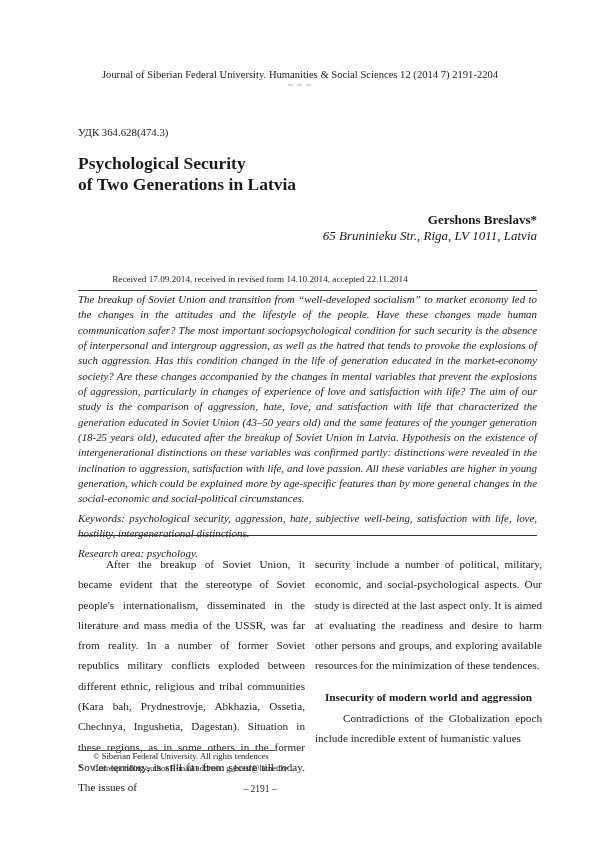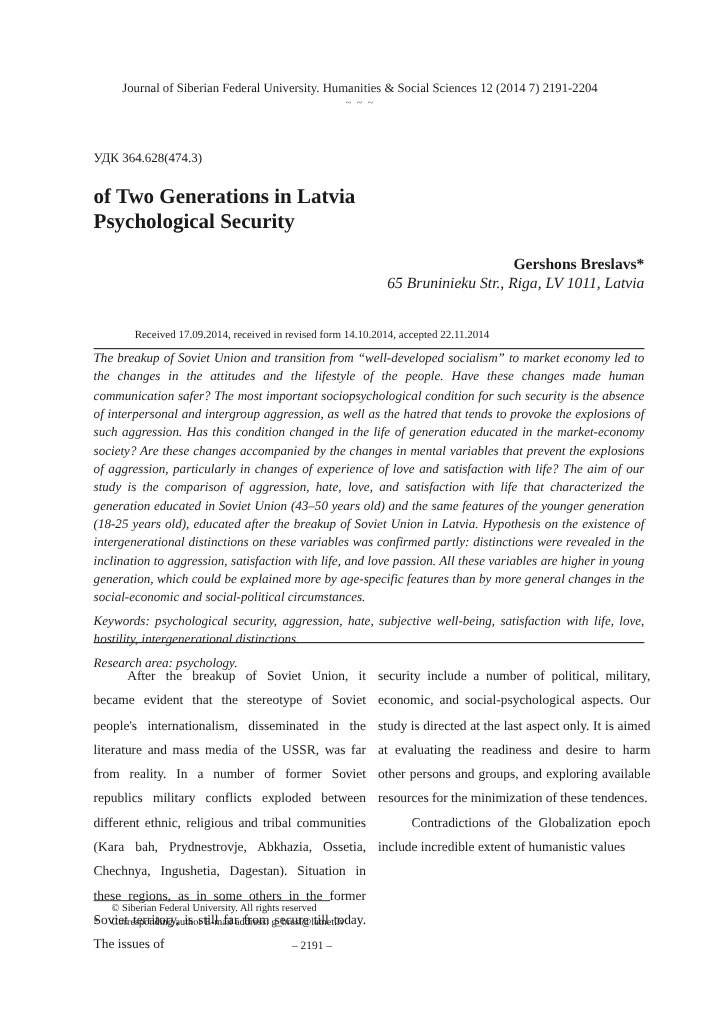--- a/index.html
+++ b/index.html
@@ -32,22 +32,22 @@
   </style>
 </head>
 <body>
 
 <div class="abs journal">Journal of Siberian Federal University. Humanities &amp; Social Sciences 12 (2014 7) 2191-2204</div>
 <div class="abs tildes">~ ~ ~</div>
 
 <div class="abs udk">УДК 364.628(474.3)</div>
 
 <div class="abs title">
+  <div>Psychological Security</div>
   <div>of Two Generations in Latvia</div>
-  <div>Psychological Security</div>
 </div>
 
 <div class="abs author">Gershons Breslavs*</div>
 <div class="abs affil">
   <div>65 Bruninieku Str., Riga, LV 1011, Latvia</div>
 </div>
 
 <div class="abs received">Received 17.09.2014, received in revised form 14.10.2014, accepted 22.11.2014</div>
 
 <div class="abs rule" style="top:290px;"></div>
@@ -59,28 +59,29 @@
 </div>
 
 <div class="abs rule" style="top:535px;"></div>
 
 <div class="abs col col-left">
   <p class="indent">After the breakup of Soviet Union, it became evident that the stereotype of Soviet people's internationalism, disseminated in the literature and mass media of the USSR, was far from reality. In a number of former Soviet republics military conflicts exploded between different ethnic, religious and tribal communities (Kara bah, Prydnestrovje, Abkhazia, Ossetia, Chechnya, Ingushetia, Dagestan). Situation in these regions, as in some others in the former Soviet territory, is still far from secure till today. The issues of</p>
 </div>
 
 <div class="abs col col-right">
   <p>security include a number of political, military, economic, and social-psychological aspects. Our study is directed at the last aspect only. It is aimed at evaluating the readiness and desire to harm other persons and groups, and exploring available resources for the minimization of these tendences.</p>
+  <p class="section-heading">Insecurity of modern world and aggression</p>
   <p class="indent">Contradictions of the Globalization epoch include incredible extent of humanistic values</p>
 </div>
 
 <div class="abs fn-rule"></div>
 <div class="abs footnotes">
   <div class="fn">
     <span class="mark"></span>
-    <span>© Siberian Federal University. All rights reserved</span>
+    <span>© Siberian Federal University. All rights tendences</span>
   </div>
   <div class="fn">
     <span class="mark">*</span>
     <span>Corresponding author E-mail address: g_bresl@latnet.lv</span>
   </div>
 </div>
 
 <div class="abs page-num">– 2191 –</div>
 
 </body></html>

